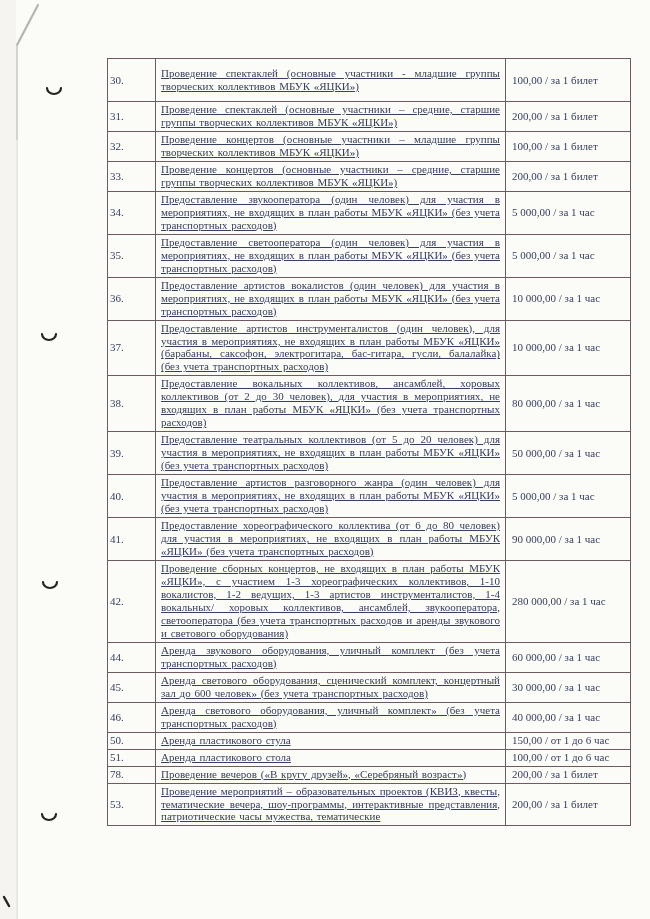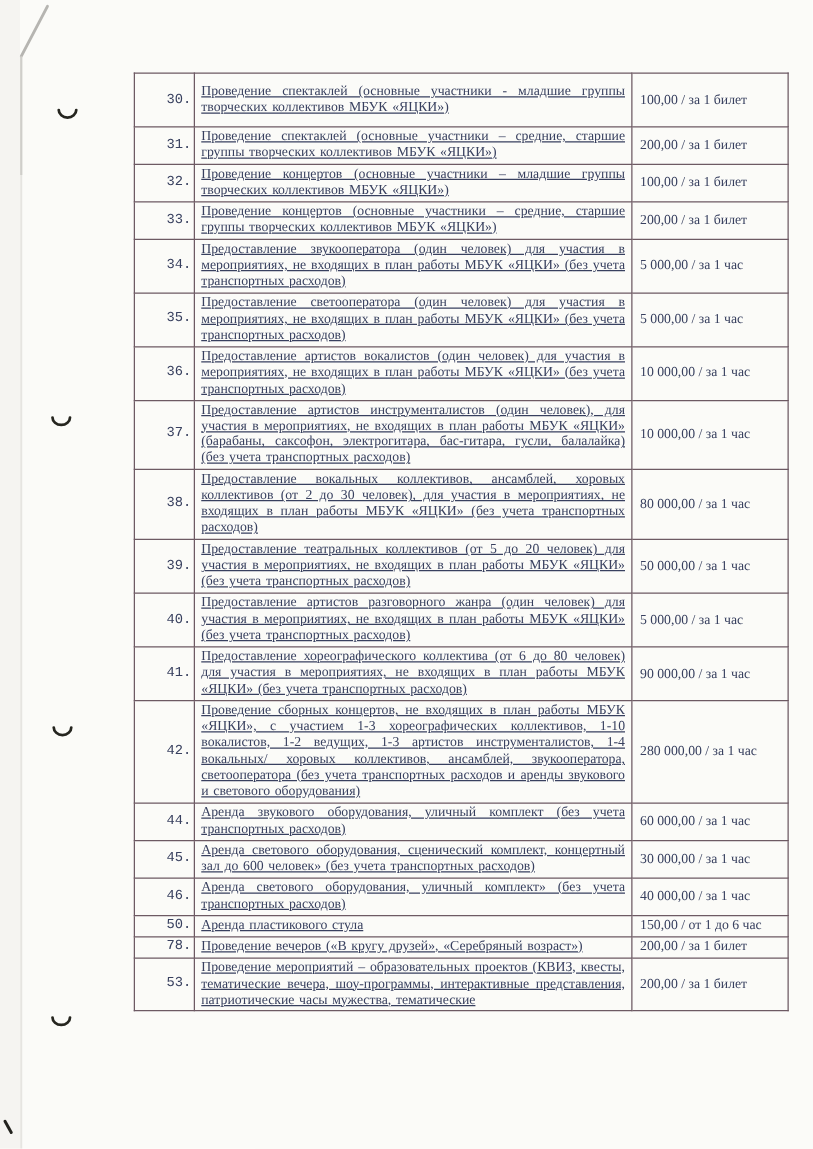--- a/index.html
+++ b/index.html
@@ -16,21 +16,21 @@
   table.price-table{
     position:absolute;left:107px;top:58px;width:523px;
     border-collapse:collapse;table-layout:fixed;
   }
   table.price-table td{
     border:1px solid #6d5a63;
     color:#38405f;
     font-size:11px;line-height:1.18;
     vertical-align:middle;
   }
-  td.num-cell{width:48px;text-align:right;padding:1px 2px;font-family:Liberation Mono, monospace;}
+  td.num-cell{width:48px;text-align:left;padding:1px 2px;}
   td.desc-cell{width:350px;text-align:justify;text-align-last:left;padding:1px 5px 2px 5px;word-spacing:1px;vertical-align:top;text-decoration:underline;}
   td.price-cell{width:125px;padding:1px 3px 1px 6px;}
   tr.row-tall td{height:38px;}
   tr.row-tall td.desc-cell{padding-top:2px;}
 </style>
 </head>
 <body>
 
 <div class="page">
 
@@ -132,20 +132,25 @@
           <td class="num-cell">46.</td>
           <td class="desc-cell">Аренда светового оборудования, уличный комплект» (без учета транспортных расходов)</td>
           <td class="price-cell">40&nbsp;000,00 / за 1 час</td>
         </tr>
         <tr>
           <td class="num-cell">50.</td>
           <td class="desc-cell">Аренда пластикового стула</td>
           <td class="price-cell">150,00 / от 1 до 6 час</td>
         </tr>
         <tr>
+          <td class="num-cell">51.</td>
+          <td class="desc-cell">Аренда пластикового стола</td>
+          <td class="price-cell">100,00 / от 1 до 6 час</td>
+        </tr>
+        <tr>
           <td class="num-cell">78.</td>
           <td class="desc-cell">Проведение вечеров («В кругу друзей», «Серебряный возраст»)</td>
           <td class="price-cell">200,00 / за 1 билет</td>
         </tr>
         <tr>
           <td class="num-cell">53.</td>
           <td class="desc-cell">Проведение мероприятий – образовательных проектов (КВИЗ, квесты, тематические вечера, шоу-программы, интерактивные представления, патриотические часы мужества, тематические</td>
           <td class="price-cell">200,00 / за 1 билет</td>
         </tr>
       </tbody>

